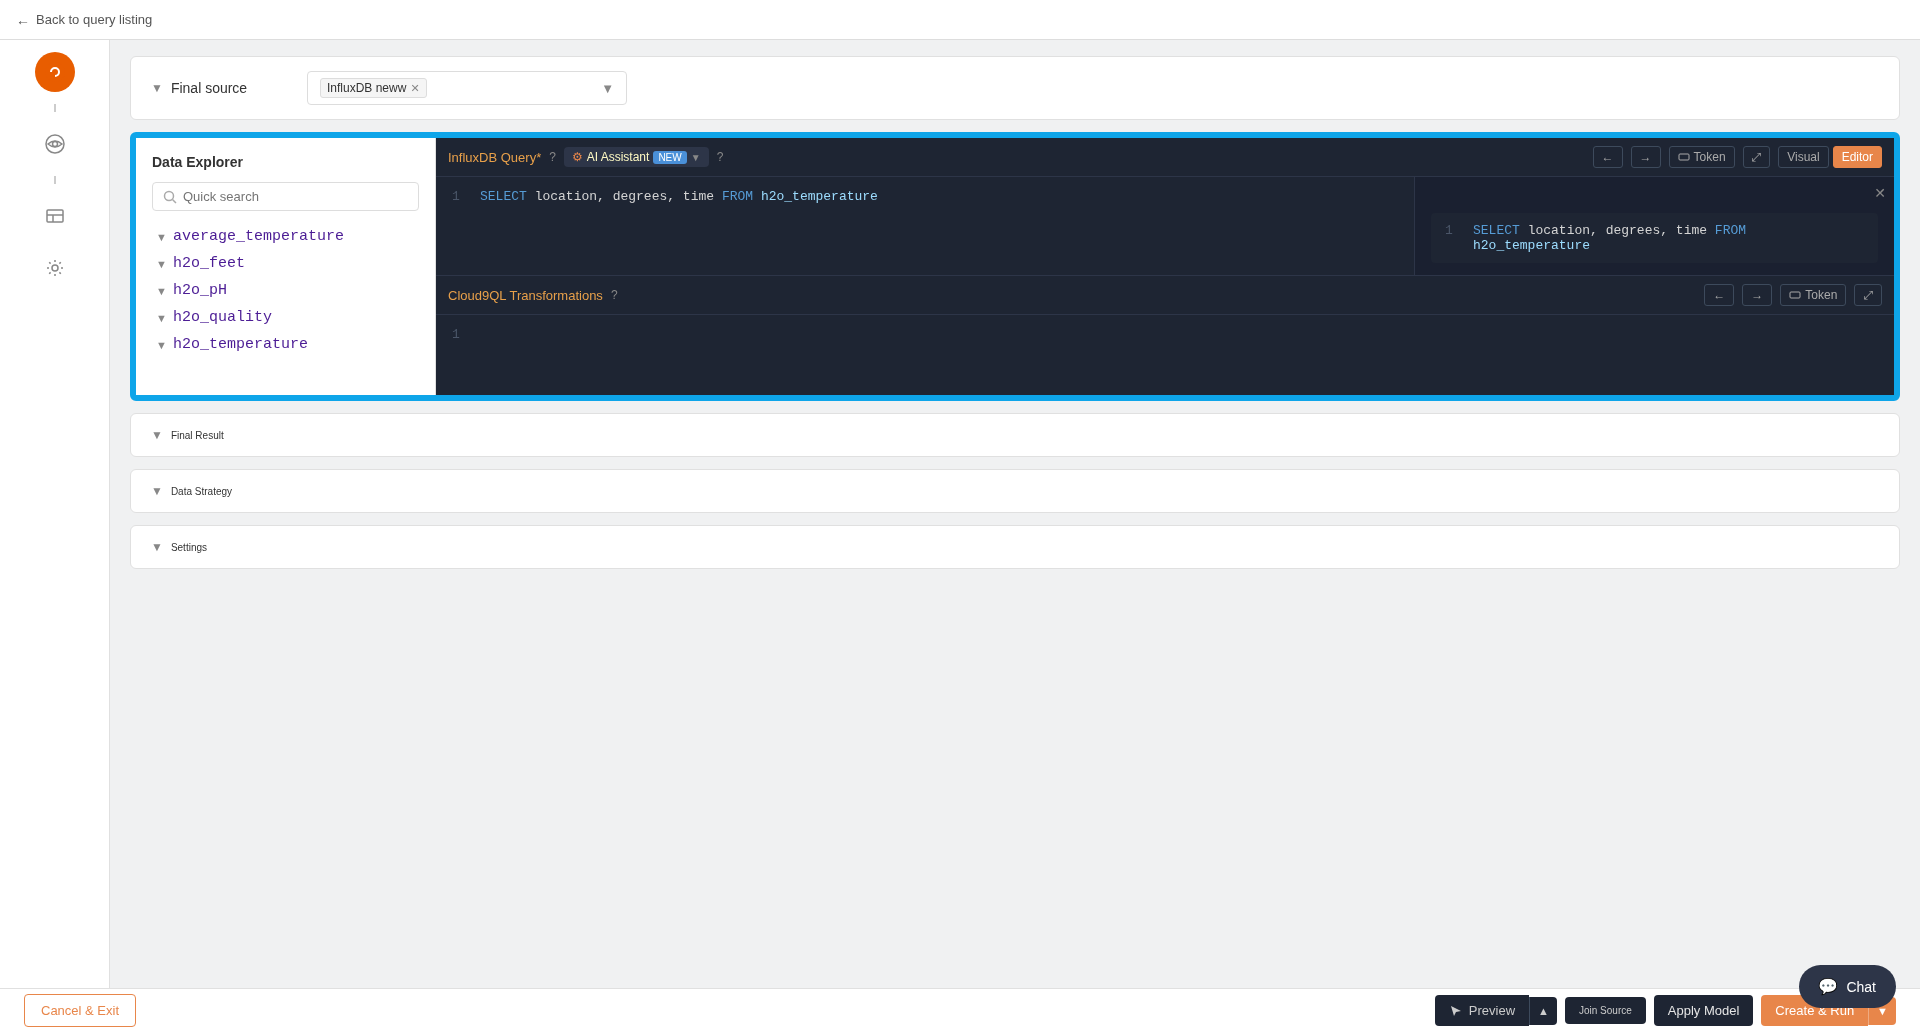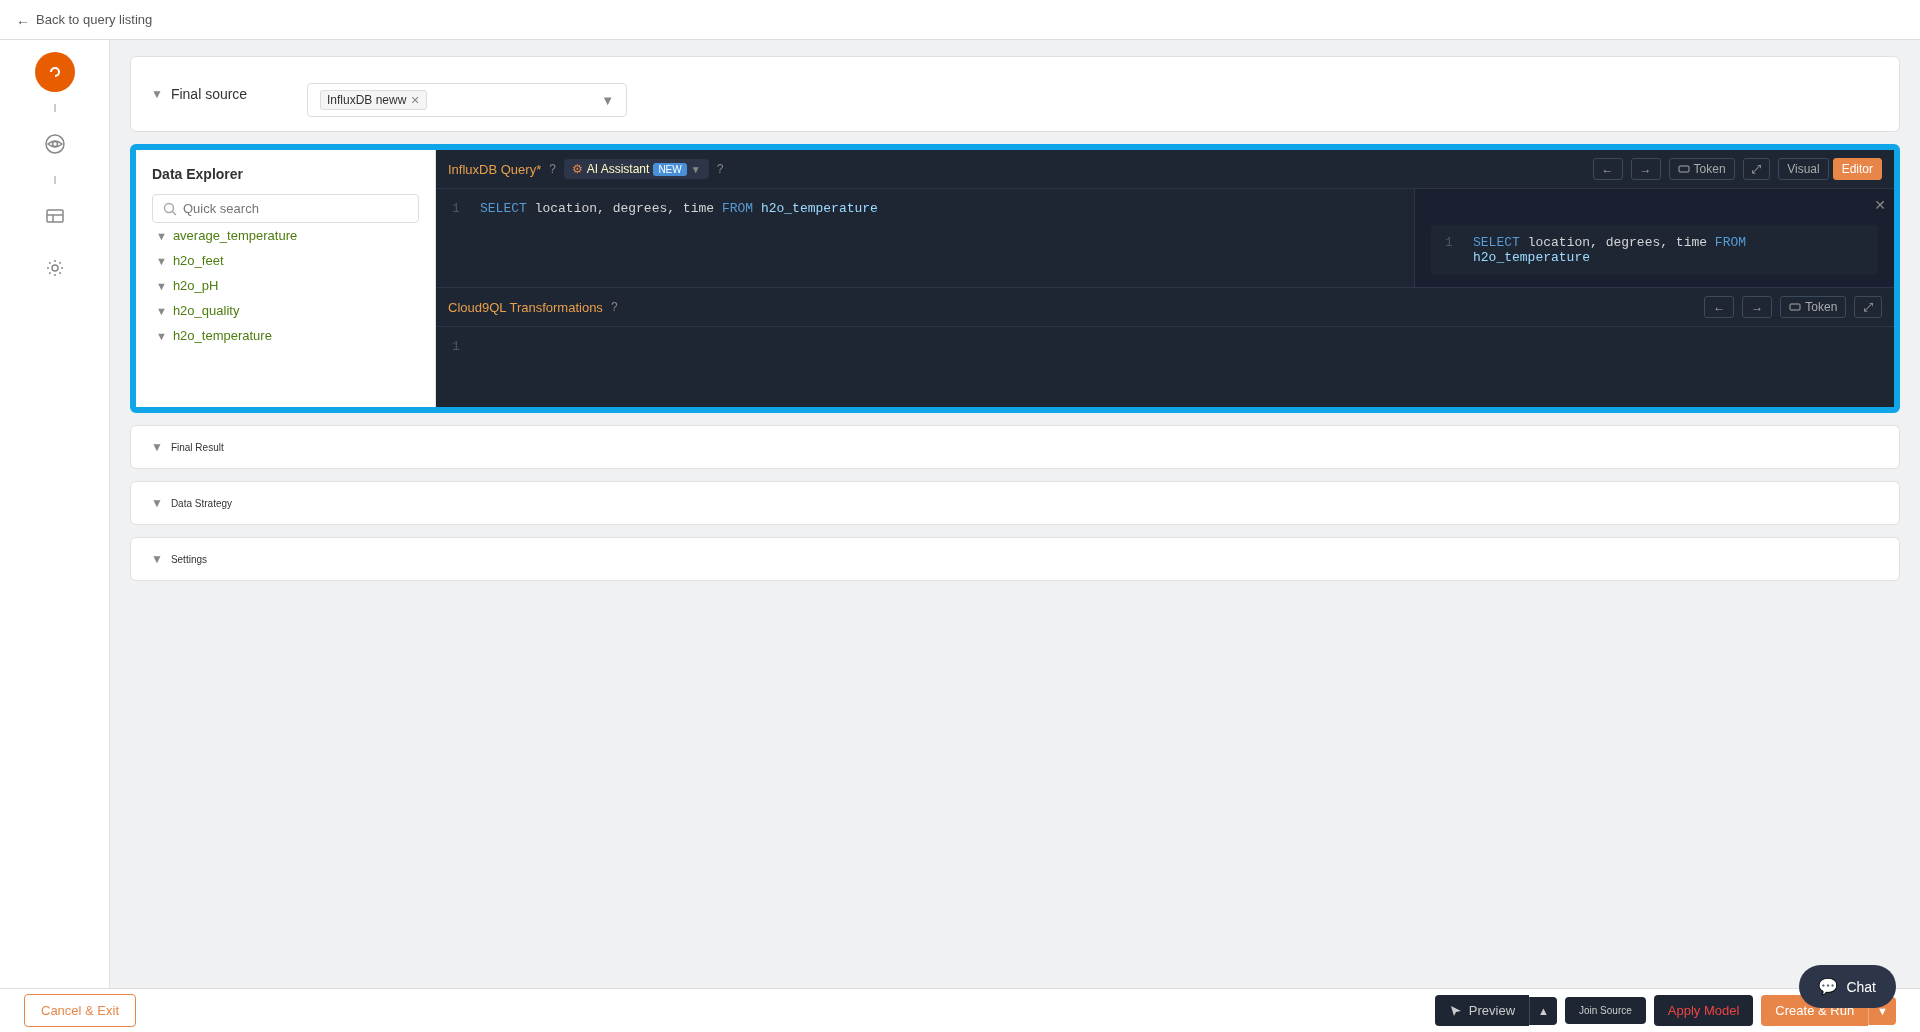--- a/index.html
+++ b/index.html
@@ -26,35 +26,35 @@
     
     .section-card { background: #fff; border-radius: 6px; margin-bottom: 12px; border: 1px solid #e0e0e0; }
     .section-header { display: flex; align-items: center; gap: 8px; padding: 14px 20px; cursor: pointer; }
     .section-chevron { color: #888; font-size: 12px; }
     .section-title { font-size: 10px; font-weight: 500; color: #333; }
 
     
     .data-source-section { background: #fff; border-radius: 6px; margin-bottom: 12px; border: 1px solid #e0e0e0; padding: 14px 20px; }
     .data-source-row { display: flex; align-items: center; gap: 16px; }
     .data-source-label { display: flex; align-items: center; gap: 8px; font-size: 14px; font-weight: 500; color: #333; min-width: 140px; }
-    .data-source-select { border: 1px solid #ddd; border-radius: 4px; padding: 6px 12px; display: flex; align-items: center; gap: 20px; background: #fff; cursor: pointer; min-width: 320px; margin-top: 12px; }
+    .data-source-select { border: 1px solid #ddd; border-radius: 4px; padding: 6px 12px; display: flex; align-items: center; gap: 20px; background: #fff; cursor: pointer; min-width: 320px; }
     .select-tag { background: #f5f5f5; border: 1px solid #ddd; border-radius: 3px; padding: 2px 6px; font-size: 12px; display: flex; align-items: center; gap: 4px; }
     .tag-close { color: #888; cursor: pointer; font-size: 11px; }
     .select-chevron { margin-left: auto; color: #888; }
 
     
     .explorer-section { background: #fff; border-radius: 6px; margin-bottom: 12px; border: 6px solid #0ea5e9; padding: 0; overflow: hidden; }
     .explorer-content { display: flex; gap: 0; }
     .explorer-left { width: 300px; border-right: 1px solid #e0e0e0; padding: 16px; flex-shrink: 0; }
     .explorer-left-title { font-size: 14px; font-weight: 600; color: #333; margin-bottom: 12px; }
-    .search-box { display: flex; align-items: center; gap: 6px; border: 1px solid #ddd; border-radius: 4px; padding: 6px 10px; background: #fff; }
+    .search-box { display: flex; align-items: center; gap: 6px; border: 1px solid #ddd; border-radius: 4px; padding: 6px 10px; margin-bottom: 12px; background: #fff; }
     .search-input { border: none; outline: none; font-size: 13px; color: #666; flex: 1; background: transparent; }
     .tree-item { display: flex; align-items: center; gap: 6px; padding: 5px 4px; cursor: pointer; border-radius: 3px; }
     .tree-chevron { color: #888; font-size: 11px; }
-    .tree-label { font-size: 13px; color: #4d7c0f; }
+    .tree-label { font-size: 15px; color: #4c1d95; font-family: Liberation Mono, monospace; }
 
     
     .editor-right { flex: 1; background: #1e2533; display: flex; flex-direction: column; }
     .editor-toolbar { display: flex; align-items: center; padding: 8px 12px; background: #1e2533; border-bottom: 1px solid #2d3548; gap: 8px; }
     .query-label { color: #e8a04a; font-size: 13px; font-weight: 500; }
     .query-asterisk { color: #e8a04a; }
     .query-help { color: #888; font-size: 12px; cursor: pointer; }
     .ai-badge { display: flex; align-items: center; gap: 4px; background: #2d3548; border-radius: 4px; padding: 3px 8px; cursor: pointer; }
     .ai-icon { color: #e8864a; font-size: 12px; }
     .ai-text { color: #fef9c3; font-size: 12px; }
@@ -95,21 +95,21 @@
     .cloud9-area { padding: 12px 16px; background: #1e2533; min-height: 80px; font-family: 'Courier New', monospace; font-size: 13px; color: #4a5568; }
 
     
     .bottom-bar { height: 44px; background: #fff; border-top: 1px solid #e0e0e0; display: flex; align-items: center; justify-content: space-between; padding: 0 24px; flex-shrink: 0; }
     .cancel-btn { background: transparent; border: 1px solid #e8864a; color: #e8864a; padding: 8px 16px; border-radius: 4px; font-size: 13px; cursor: pointer; }
     .action-btns { display: flex; align-items: center; gap: 8px; }
     .preview-btn { display: flex; align-items: center; gap: 0; }
     .preview-main { background: #1e2533; color: #ccc; padding: 8px 14px; border-radius: 4px 0 0 4px; font-size: 13px; cursor: pointer; border: none; display: flex; align-items: center; gap: 6px; }
     .preview-arrow { background: #1e2533; color: #ccc; padding: 8px 8px; border-radius: 0 4px 4px 0; border-left: 1px solid #3d4a5c; cursor: pointer; font-size: 11px; border-top: none; border-right: none; border-bottom: none; }
     .join-source-btn { background: #1e2533; color: #ccc; padding: 8px 14px; border-radius: 4px; font-size: 10px; cursor: pointer; border: none; }
-    .apply-model-btn { background: #1e2533; color: #ef4444; padding: 8px 14px; border-radius: 4px; font-size: 13px; cursor: pointer; border: none; }
+    .apply-model-btn { background: #1e2533; color: #e5e5e5; padding: 8px 14px; border-radius: 4px; font-size: 13px; cursor: pointer; border: none; }
     .create-run-btn { display: flex; align-items: center; gap: 0; }
     .create-run-main { background: #e8864a; color: #fff; padding: 8px 14px; border-radius: 4px 0 0 4px; font-size: 13px; cursor: pointer; border: none; }
     .create-run-arrow { background: #e8864a; color: #fff; padding: 8px 8px; border-radius: 0 4px 4px 0; border-left: 1px solid rgba(255,255,255,0.3); cursor: pointer; font-size: 11px; border-top: none; border-right: none; border-bottom: none; }
 
     
     .chat-btn { position: fixed; bottom: 24px; right: 24px; background: #2d3548; color: #fff; padding: 12px 20px; border-radius: 24px; display: flex; align-items: center; gap: 8px; cursor: pointer; font-size: 14px; font-weight: 500; border: none; z-index: 100; }
     .chat-icon { font-size: 16px; }
   </style>
 </head>
 <body>

